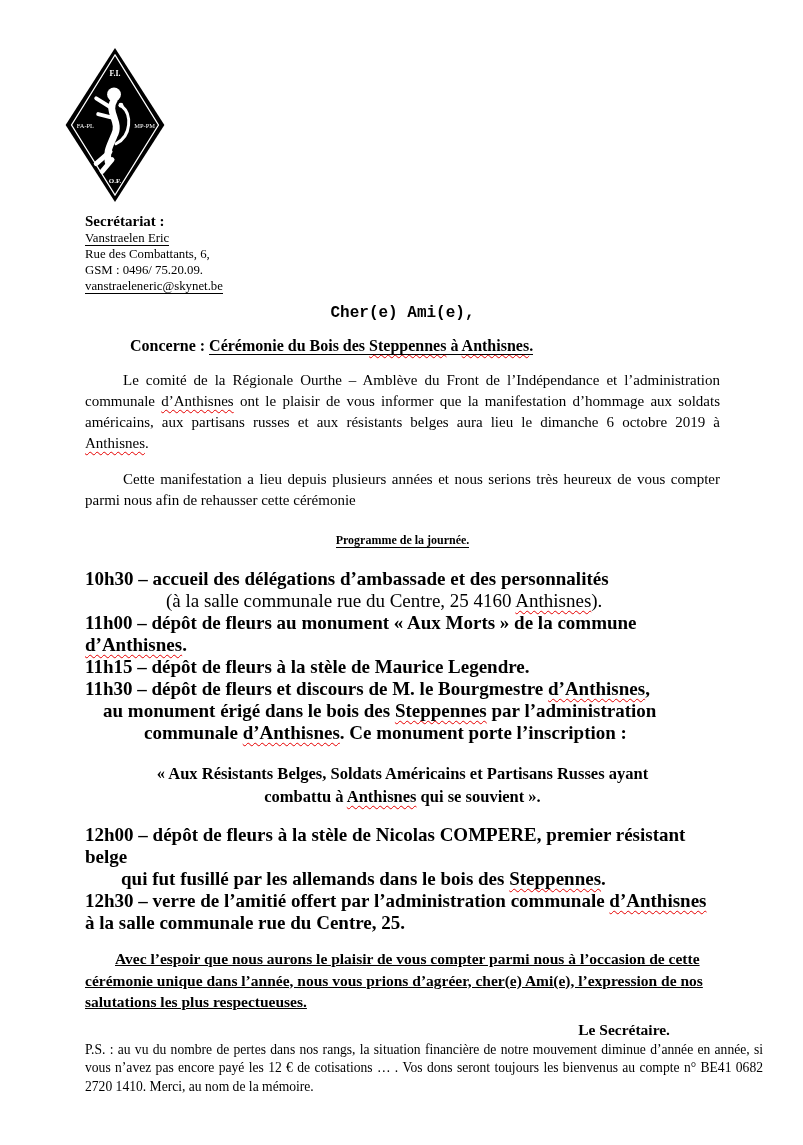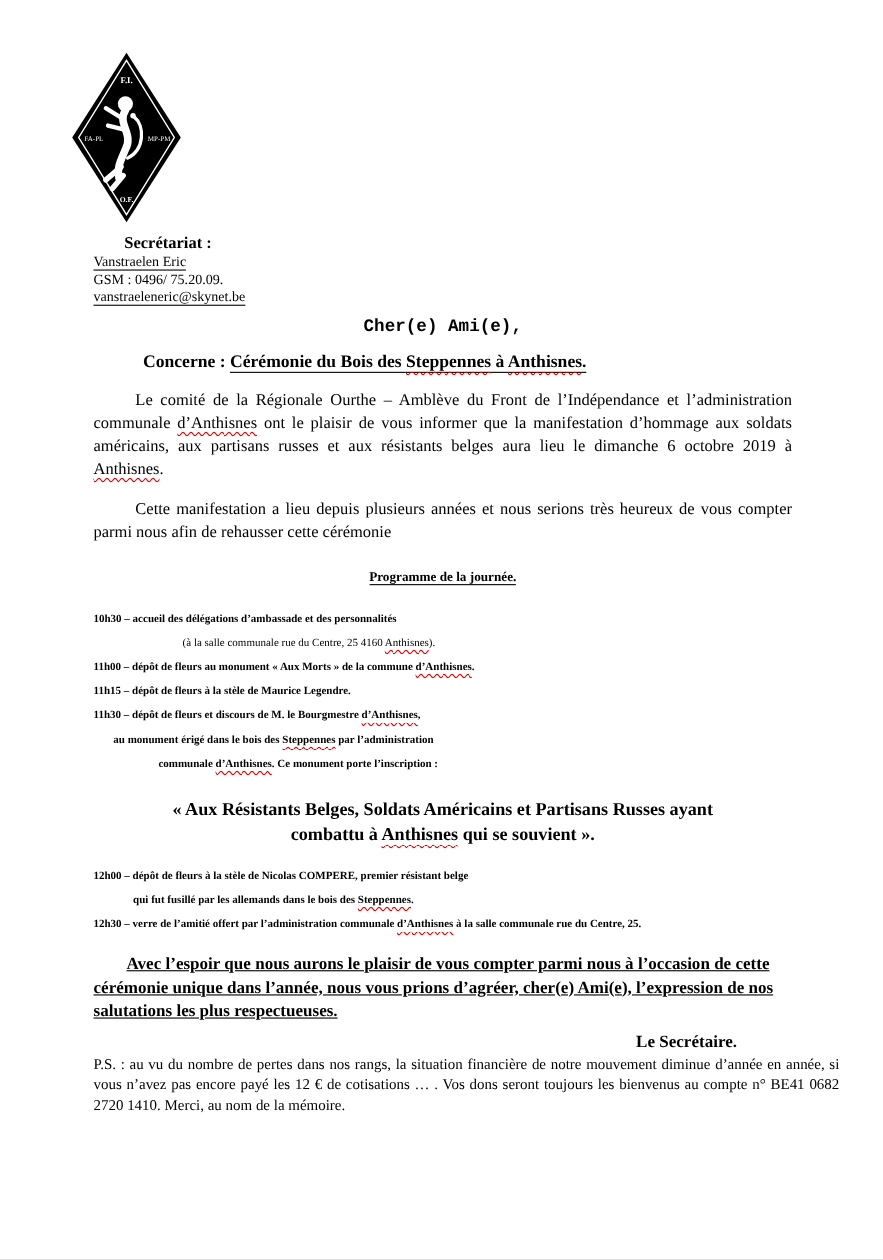--- a/index.html
+++ b/index.html
@@ -16,32 +16,32 @@
   .block { white-space:normal; }
   .b  { font-weight:bold; }
   .u  { border-bottom:1.5px solid #000; }
   .sq { text-decoration:underline;
         text-decoration-style:wavy;
         text-decoration-color:#e60000;
         text-decoration-thickness:1px;
         text-underline-offset:3px;
         text-decoration-skip-ink:none; }
 
-  .sec-title { font-size:15px; font-weight:bold; margin-top:4px;margin-left:28px; }
+  .sec-title { font-size:15px; font-weight:bold; margin-top:4px; }
   .sec-line  { font-size:12.8px; line-height:16px; white-space:pre; }
 
   .salutation { text-align:center; font-size:16px; margin-top:10px;font-family:Liberation Mono, monospace; }
   .concerne   { font-size:16px; margin-top:15px; padding-left:45px; }
 
   .para { font-size:15px; line-height:21px; margin-top:15px;
           text-indent:38px; text-align:justify; }
 
   .heading { text-align:center; font-size:12px; margin-top:22px; margin-bottom:20px; }
 
-  .prog  { font-size:10px; line-height:22px; }
+  .prog  { font-size:19px; line-height:22px; }
   .pl-1  { padding-left:18px; }
   .pl-15 { padding-left:36px; }
   .pl-2  { padding-left:81px; }
   .pl-3  { padding-left:59px; }
   .mt-16 { }
 
   .quote { text-align:center; font-size:16.5px; line-height:23px; }
   .mt-q  { margin-top:18px; }
   .mb-q  { margin-bottom:16px; }
 
@@ -73,20 +73,21 @@
     <text x="53" y="31" text-anchor="middle" fill="#fff" font-size="8" font-weight="bold">F.I.</text>
     <text x="23" y="84" text-anchor="middle" fill="#fff" font-size="6.5">FA-PL</text>
     <text x="83" y="84" text-anchor="middle" fill="#fff" font-size="6.5">MP-PM</text>
     <text x="53" y="140" text-anchor="middle" fill="#fff" font-size="7" font-weight="bold">O.F.</text>
   </svg>
 </div>
 
 <div class="doc">
     <div class="block sec-title"><span class="b">Secrétariat :</span></div>
     <div class="block sec-line"><span class="u">Vanstraelen Eric</span></div>
+    <div class="block sec-line"><span>Rue des Combattants, 6,</span></div>
     <div class="block sec-line"><span>GSM : 0496/ 75.20.09.</span></div>
     <div class="block sec-line"><span class="u">vanstraeleneric@skynet.be</span></div>
     <div class="block salutation"><span class="b">Cher(e) Ami(e),</span></div>
     <div class="block concerne"><span class="b">Concerne : </span><span class="b u">Cérémonie du Bois des </span><span class="b u sq">Steppennes</span><span class="b u"> à </span><span class="b u sq">Anthisnes</span><span class="b u">.</span></div>
     <div class="block para"><span>Le comité de la Régionale Ourthe – Amblève du Front de l’Indépendance et l’administration communale </span><span class="sq">d’Anthisnes</span><span> ont le plaisir de vous informer que la manifestation d’hommage aux soldats américains, aux partisans russes et aux résistants belges aura lieu le dimanche 6 octobre 2019 à </span><span class="sq">Anthisnes</span><span>.</span></div>
     <div class="block para"><span>Cette manifestation a lieu depuis plusieurs années et nous serions très heureux de vous compter parmi nous afin de rehausser cette cérémonie</span></div>
     <div class="block heading"><span class="b u">Programme de la journée.</span></div>
     <div class="block prog"><span class="b">10h30 – accueil des délégations d’ambassade et des personnalités</span></div>
     <div class="block prog pl-2"><span>(à la salle communale rue du Centre, 25 4160 </span><span class="sq">Anthisnes</span><span>).</span></div>
     <div class="block prog"><span class="b">11h00 – dépôt de fleurs au monument « Aux Morts » de la commune </span><span class="b sq">d’Anthisnes</span><span class="b">.</span></div>

